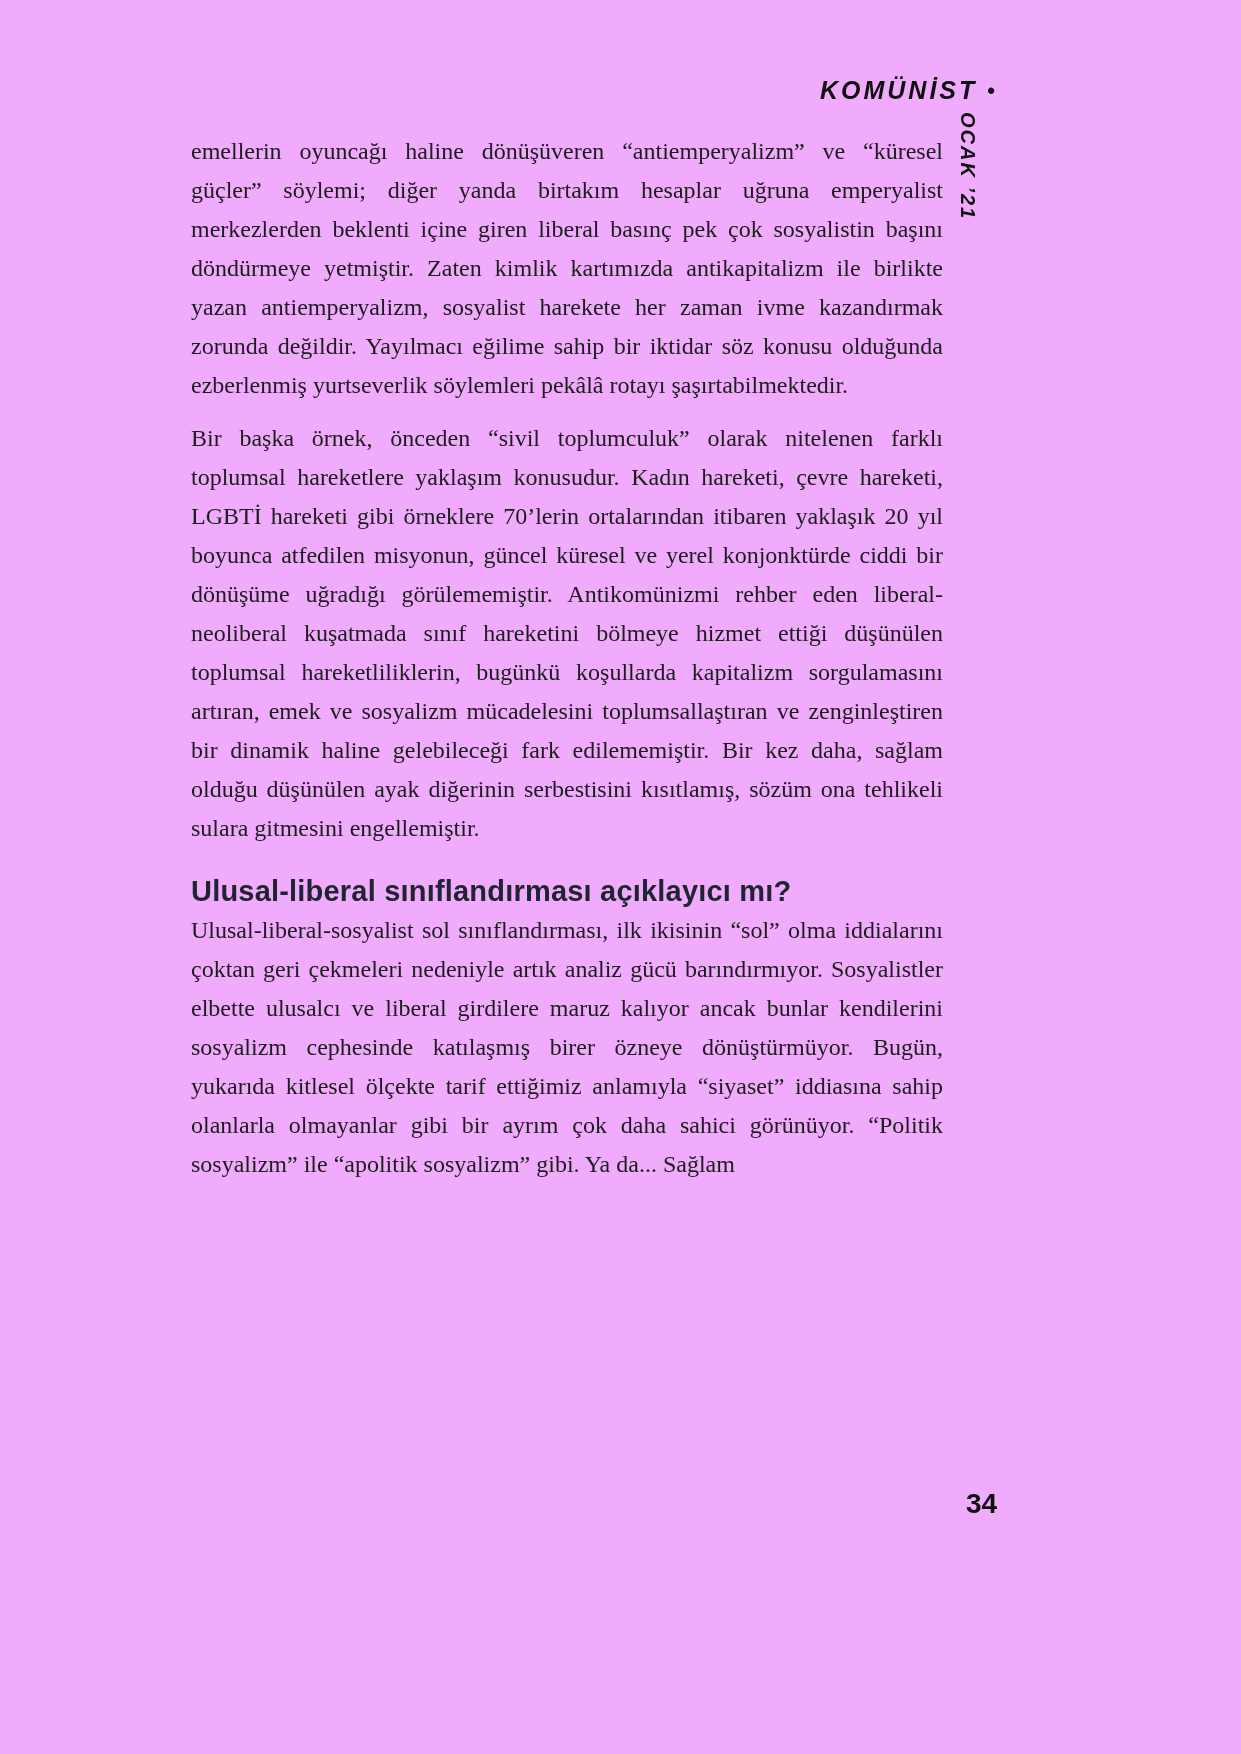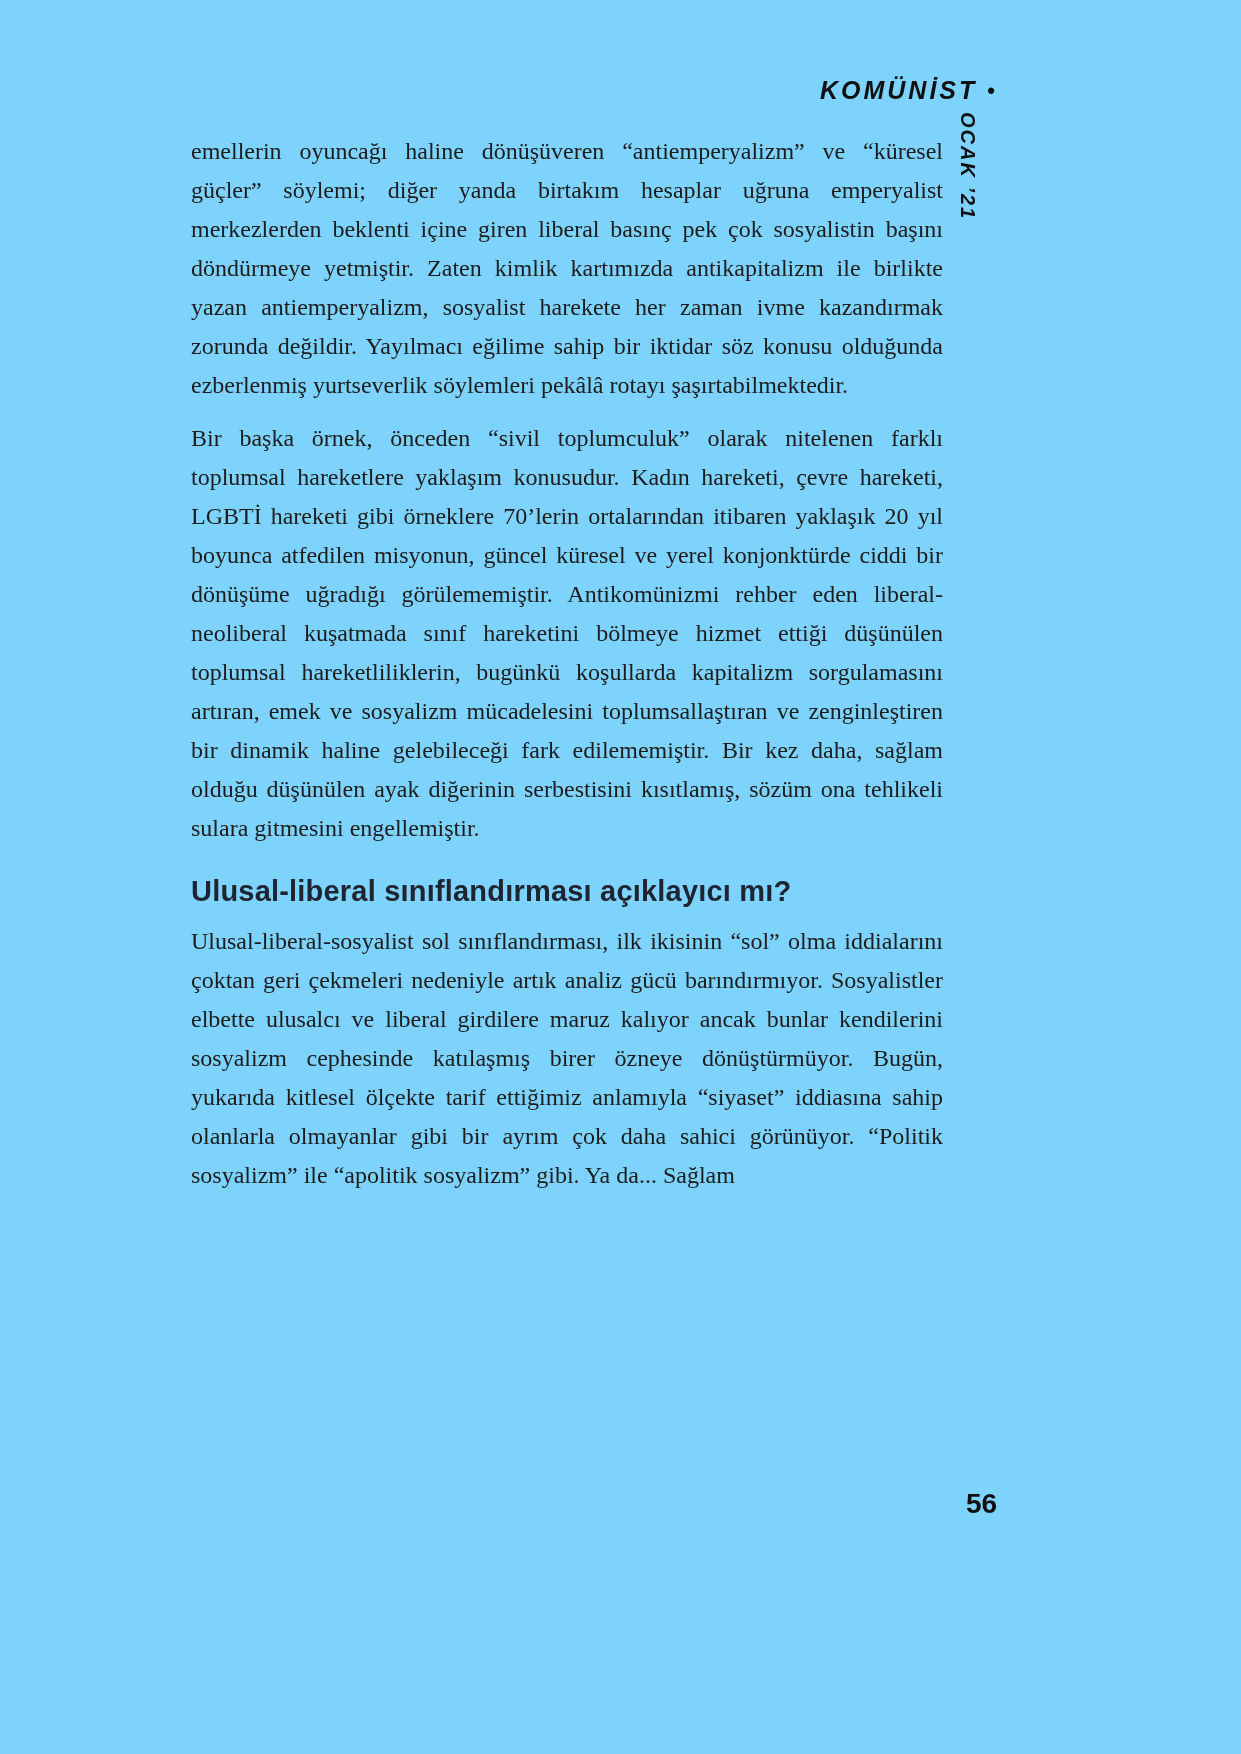--- a/index.html
+++ b/index.html
@@ -9,21 +9,21 @@
     width: 1241px;
     height: 1754px;
     position: relative;
     font-family: "Liberation Serif", serif;
     color: #1c1c1c;
     overflow: hidden;
   }
   .page {
     position: absolute;
     inset: 0;
-    background: #7dd3fc;
+    background: #f0abfc;
   }
 
   
   .magazine-title {
     position: absolute;
     top: 76px;
     right: 246px;
     font-family: "Liberation Sans", sans-serif;
     font-weight: bold;
     font-style: italic;
@@ -69,21 +69,21 @@
     margin: 0 0 14px 0;
   }
   .text-block h2 {
     font-family: "Liberation Sans", sans-serif;
     font-weight: bold;
     font-size: 29px;
     line-height: 1.2;
     letter-spacing: 0.2px;
     color: #1e2430;
     text-align: left;
-    margin: 26px 0 13px 0;
+    margin: 26px 0 2px 0;
   }
 
   
   .page-number {
     position: absolute;
     top: 1488px;
     left: 966px;
     font-family: "Liberation Sans", sans-serif;
     font-weight: bold;
     font-size: 28px;
@@ -101,15 +101,15 @@
 
   <div class="issue-vertical">OCAK ’21</div>
 
   <main class="text-block">
     <p>emellerin oyuncağı haline dönüşüveren “antiemperyalizm” ve “küresel güçler” söylemi; diğer yanda birtakım hesaplar uğruna emperyalist merkezlerden beklenti içine giren liberal basınç pek çok sosyalistin başını döndürmeye yetmiştir. Zaten kimlik kartımızda antikapitalizm ile birlikte yazan antiemperyalizm, sosyalist harekete her zaman ivme kazandırmak zorunda değildir. Yayılmacı eğilime sahip bir iktidar söz konusu olduğunda ezberlenmiş yurtseverlik söylemleri pekâlâ rotayı şaşırtabilmektedir.</p>
     <p>Bir başka örnek, önceden “sivil toplumculuk” olarak nitelenen farklı toplumsal hareketlere yaklaşım konusudur. Kadın hareketi, çevre hareketi, LGBTİ hareketi gibi örneklere 70’lerin ortalarından itibaren yaklaşık 20 yıl boyunca atfedilen misyonun, güncel küresel ve yerel konjonktürde ciddi bir dönüşüme uğradığı görülememiştir. Antikomünizmi rehber eden liberal-neoliberal kuşatmada sınıf hareketini bölmeye hizmet ettiği düşünülen toplumsal hareketliliklerin, bugünkü koşullarda kapitalizm sorgulamasını artıran, emek ve sosyalizm mücadelesini toplumsallaştıran ve zenginleştiren bir dinamik haline gelebileceği fark edilememiştir. Bir kez daha, sağlam olduğu düşünülen ayak diğerinin serbestisini kısıtlamış, sözüm ona tehlikeli sulara gitmesini engellemiştir.</p>
     <h2>Ulusal-liberal sınıflandırması açıklayıcı mı?</h2>
     <p>Ulusal-liberal-sosyalist sol sınıflandırması, ilk ikisinin “sol” olma iddialarını çoktan geri çekmeleri nedeniyle artık analiz gücü barındırmıyor. Sosyalistler elbette ulusalcı ve liberal girdilere maruz kalıyor ancak bunlar kendilerini sosyalizm cephesinde katılaşmış birer özneye dönüştürmüyor. Bugün, yukarıda kitlesel ölçekte tarif ettiğimiz anlamıyla “siyaset” iddiasına sahip olanlarla olmayanlar gibi bir ayrım çok daha sahici görünüyor. “Politik sosyalizm” ile “apolitik sosyalizm” gibi. Ya da... Sağlam</p>
   </main>
 
-  <div class="page-number">56</div>
+  <div class="page-number">34</div>
 
 </div>
 
 </body></html>

